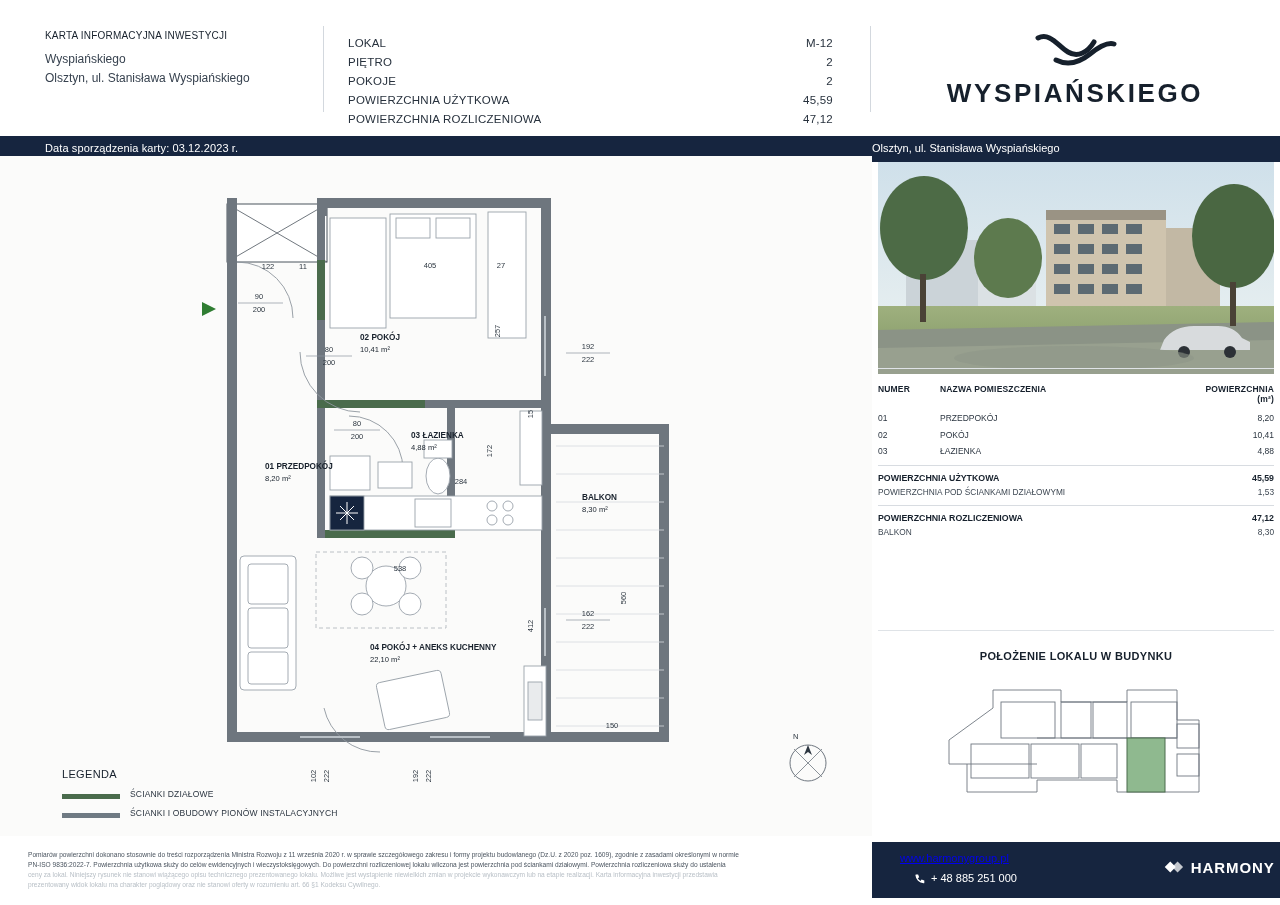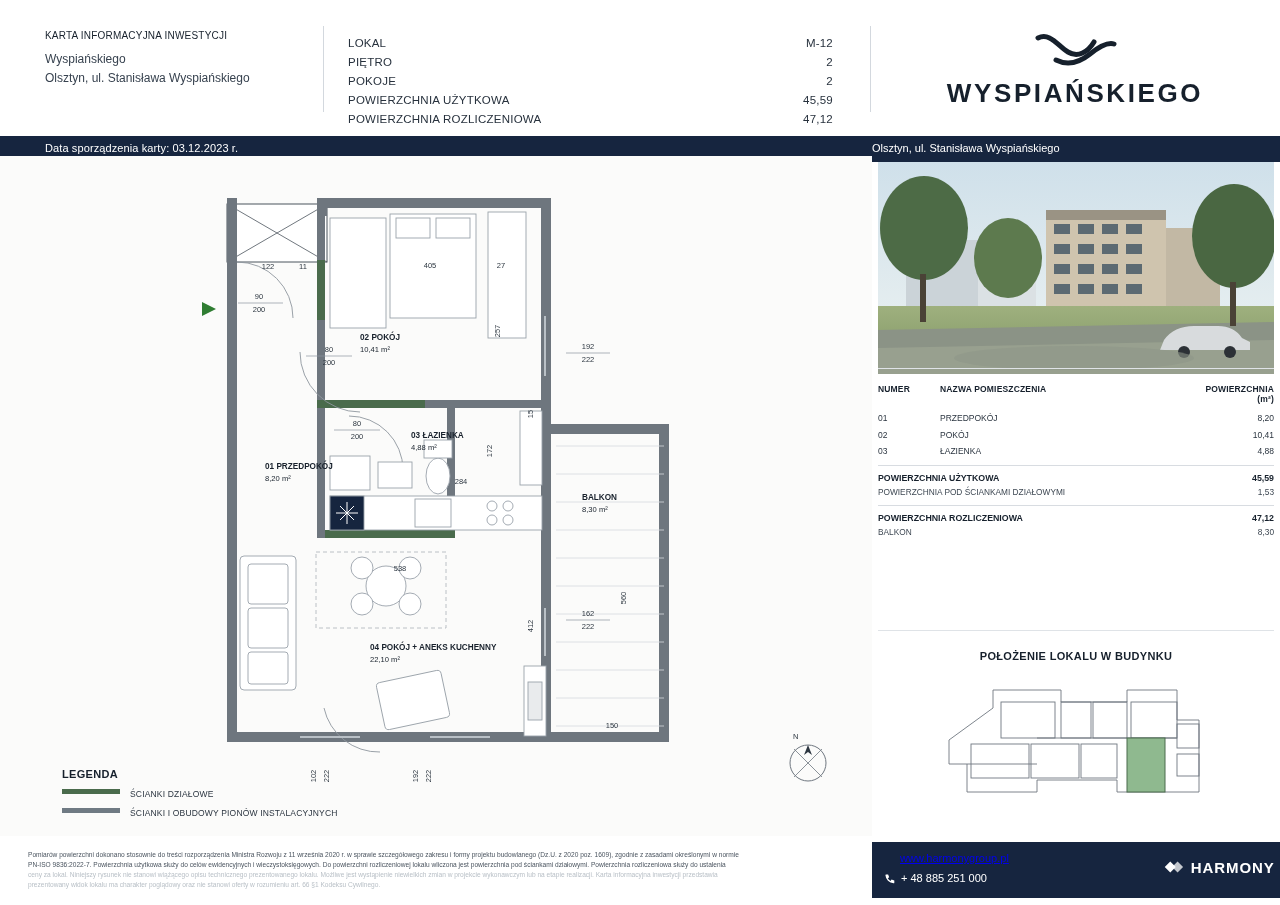--- a/index.html
+++ b/index.html
@@ -34,22 +34,22 @@
   
   .darkbar { position:absolute; left:0; top:136px; width:1280px; height:26px; background:#16253f; color:#fff; }
   .darkbar .left { position:absolute; left:45px; top:6px; font-size:11px; letter-spacing:.01em; }
   .darkbar .right { position:absolute; right:45px; top:6px; font-size:11px; }
 
   
   .plan-area { position:absolute; left:0; top:156px; width:872px; height:680px; background:#fbfbfa; }
   .plan-svg { position:absolute; left:0; top:0; }
 
   .legend { position:absolute; left:62px; top:612px; }
-  .legend-title { font-size:11px; font-weight:bold; letter-spacing:.03em; color:#16202c; }
-  .legend-row { display:flex; align-items:flex-start; margin-top:9px; }
+  .legend-title { font-size:11px; font-weight:normal; letter-spacing:.03em; color:#16202c; }
+  .legend-row { display:flex; align-items:flex-end; margin-top:9px; }
   .legend-swatch { width:58px; height:5px; margin-right:10px; }
   .legend-label { font-size:8.5px; color:#2b3540; letter-spacing:.02em; }
 
   
   .right { position:absolute; left:872px; top:162px; width:408px; height:680px; }
   .render { position:absolute; left:6px; top:0px; width:396px; height:212px; overflow:hidden; }
   .tbl { position:absolute; left:6px; top:222px; width:396px; }
   .tbl-head { display:flex; font-size:8.5px; font-weight:bold; color:#16202c; letter-spacing:.02em; padding-bottom:6px; }
   .tbl-head .c1 { width:62px; }
   .tbl-head .c2 { flex:1; }
@@ -70,21 +70,21 @@
   .loc { position:absolute; left:6px; top:488px; width:396px; text-align:center; }
   .loc-title { font-size:11px; font-weight:bold; letter-spacing:.03em; color:#16202c; }
   .loc-plan { margin-top:18px; display:flex; justify-content:center; }
 
   
   .footer { position:absolute; left:0; top:842px; width:1280px; height:63px; background:#fff; }
   .foot-text { position:absolute; left:28px; top:8px; width:840px; font-size:6.6px; line-height:1.5; color:#4a545f; }
   .foot-text .faded { color:#b9c0c7; }
   .foot-bar { position:absolute; left:872px; top:0px; width:452px; height:56px; background:#16253f; color:#fff; }
   .foot-bar .web { position:absolute; left:28px; top:10px; font-size:11px; }
-  .foot-bar .tel { position:absolute; left:12px; top:30px; font-size:11px; display:flex; align-items:center; gap:6px;}
+  .foot-bar .tel { position:absolute; left:42px; top:30px; font-size:11px; display:flex; align-items:center; gap:6px;}
   .foot-bar .hlogo { position:absolute; right:22px; top:14px; display:flex; align-items:center; gap:7px; }
   .hlogo-name { font-size:15px; letter-spacing:.06em; font-weight:bold; }
   .hlogo-sup { font-size:5px; letter-spacing:.08em; line-height:1.1; padding-top:2px;}
 
   .dim { font-size:7.5px; fill:#2c3640; font-family:"Liberation Sans", sans-serif; }
   .rm-name { font-size:8.2px; fill:#18212c; font-family:"Liberation Sans", sans-serif; font-weight:bold;}
   .rm-area { font-size:7.6px; fill:#18212c; font-family:"Liberation Sans", sans-serif; }
 </style>
 </head>
 <body>

